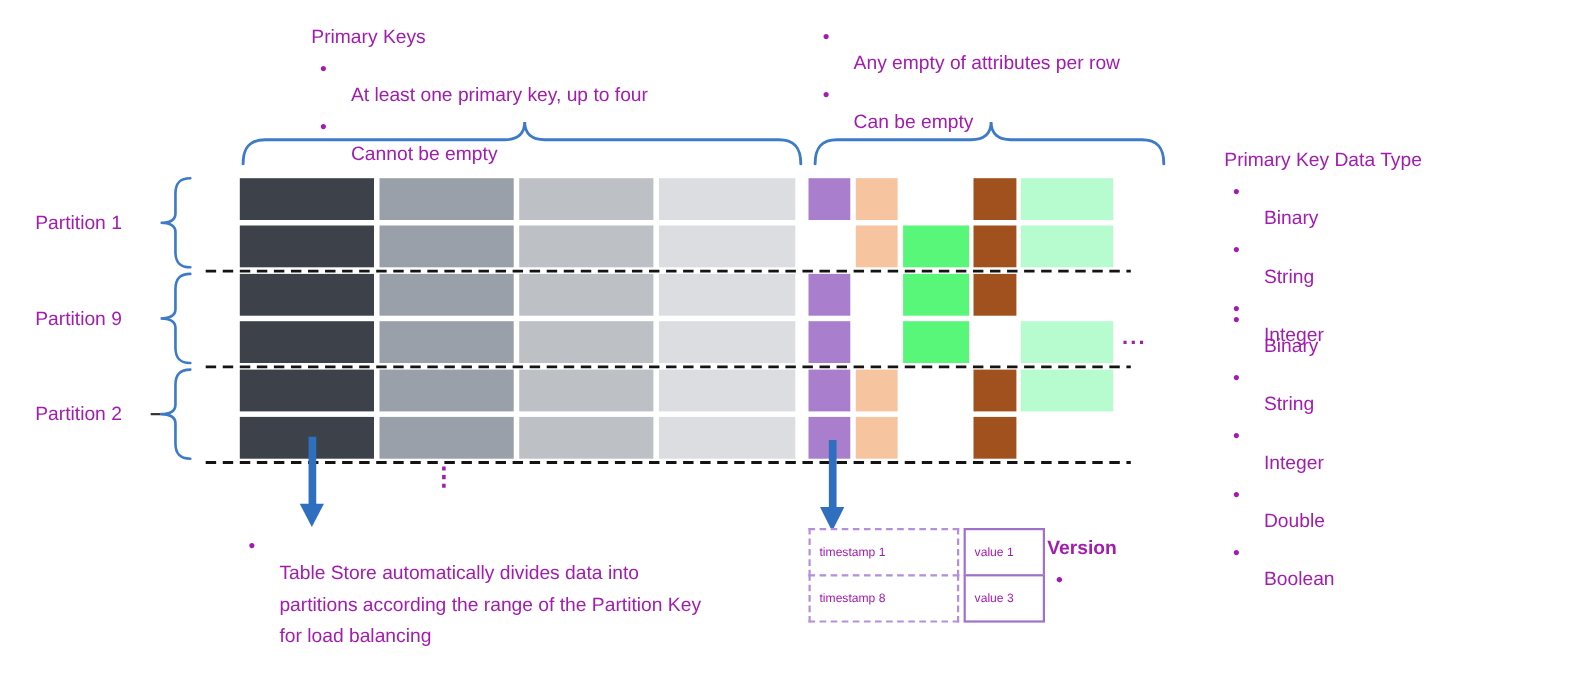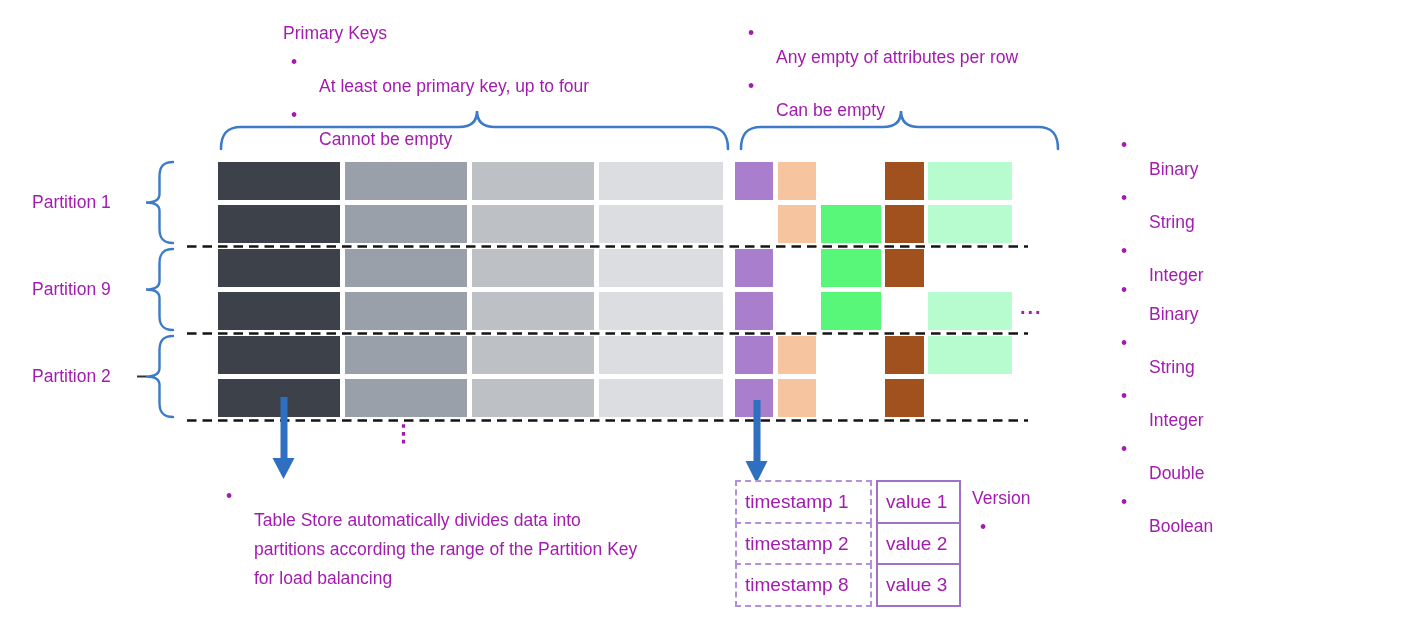--- a/index.html
+++ b/index.html
@@ -11,23 +11,23 @@
   .bullet{flex:none;width:28px;padding-left:8px;}
   .bullet-text{white-space:nowrap;margin-top:24px;}
   .wrap .bullet-text{white-space:normal;}
   .plabel{position:absolute;font-size:17.5px;line-height:22px;white-space:nowrap;}
   .cell{position:absolute;}
   svg.overlay{position:absolute;left:0;top:0;}
   .vtable{position:absolute;}
   .vrow{display:flex;gap:4px;}
   .vrow + .vrow{margin-top:-2.5px;}
   .vcell{box-sizing:border-box;height:44px;display:flex;align-items:center;
-         padding-left:8px;font-size:19px;background:#fff;}
+         padding-left:8px;font-size:11px;background:#fff;}
   .vcell.ts{width:137px;border:2.5px dashed var(--timestamp-border-purple);}
-  .vcell.val{width:85px;border:2.5px solid var(--value-border-purple);text-align:center;}
+  .vcell.val{width:74px;border:2.5px solid var(--value-border-purple);text-align:center;}
   .hell{position:absolute;font-weight:bold;font-size:20px;letter-spacing:2px;}
   .vell{position:absolute;font-weight:bold;font-size:23px;line-height:10px;}
 </style>
 </head>
 <body>
 
 <div class="canvas">
 
   <div id="grid-layer">
       <div class="cell" style="left: 218px; top: 162px; width: 122px; height: 38px; background: rgb(61, 66, 74);"></div>
@@ -118,20 +118,21 @@
       <span class="bullet">•</span>
       <span class="bullet-text">Can be empty</span>
     </div>
   </div>
 
   <div class="plabel" style="left:32px;top:191px;">Partition 1</div>
   <div class="plabel" style="left:32px;top:278px;">Partition 9</div>
   <div class="plabel" style="left:32px;top:365px;">Partition 2</div>
 
   <div class="note" style="left:1113px;top:131px;">
+    <div class="note-title">Primary Key Data Type</div>
     <div class="bullet-row">
       <span class="bullet">•</span>
       <span class="bullet-text">Binary</span>
     </div>
     <div class="bullet-row">
       <span class="bullet">•</span>
       <span class="bullet-text">String</span>
     </div>
     <div class="bullet-row">
       <span class="bullet">•</span>
@@ -171,29 +172,25 @@
       <span class="bullet-text" style="width:400px;">Table Store automatically divides data into partitions according the range of the Partition Key for load balancing</span>
     </div>
   </div>
 
   <div class="vtable" style="left:735px;top:480px;">
     <div class="vrow">
       <div class="vcell ts">timestamp 1</div>
       <div class="vcell val">value 1</div>
     </div>
     <div class="vrow">
-      <div class="vcell ts">timestamp 2</div>
-      <div class="vcell val">value 2</div>
-    </div>
-    <div class="vrow">
       <div class="vcell ts">timestamp 8</div>
       <div class="vcell val">value 3</div>
     </div>
   </div>
 
-  <div class="note wrap" style="left:972px;top:484px;">
+  <div class="note wrap" style="left:952px;top:484px;font-weight:bold;">
     <div class="note-title">Version</div>
     <div class="bullet-row">
       <span class="bullet">•</span>
     </div>
   </div>
 
 </div>
 
 </body></html>

